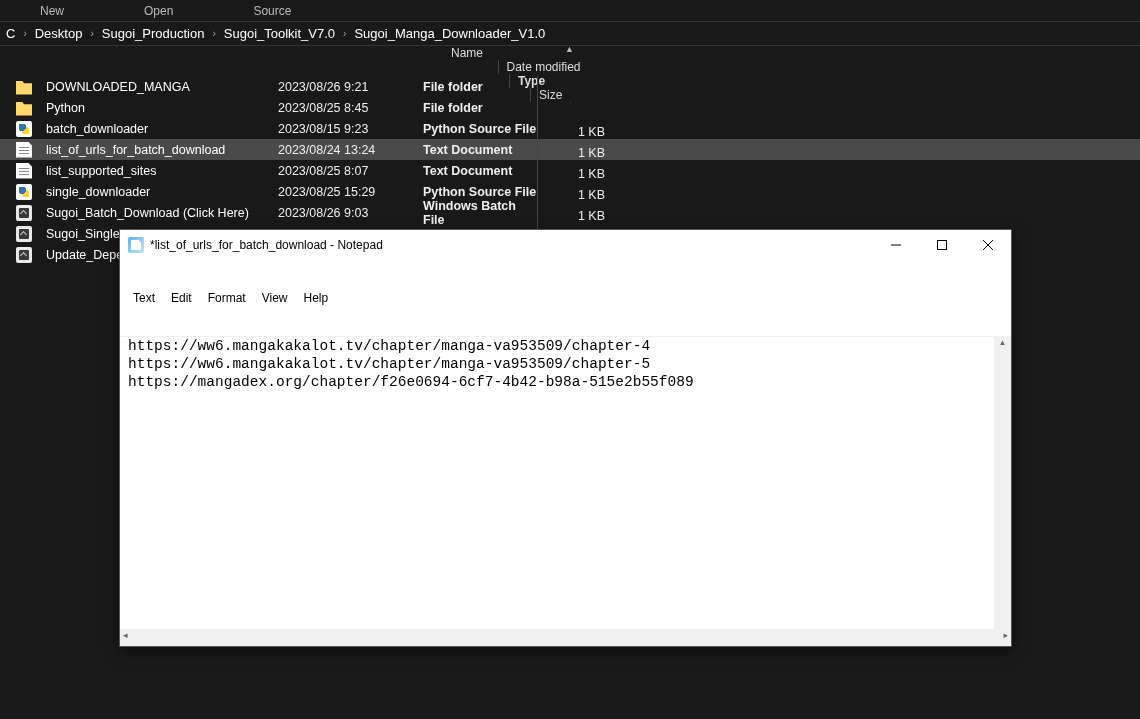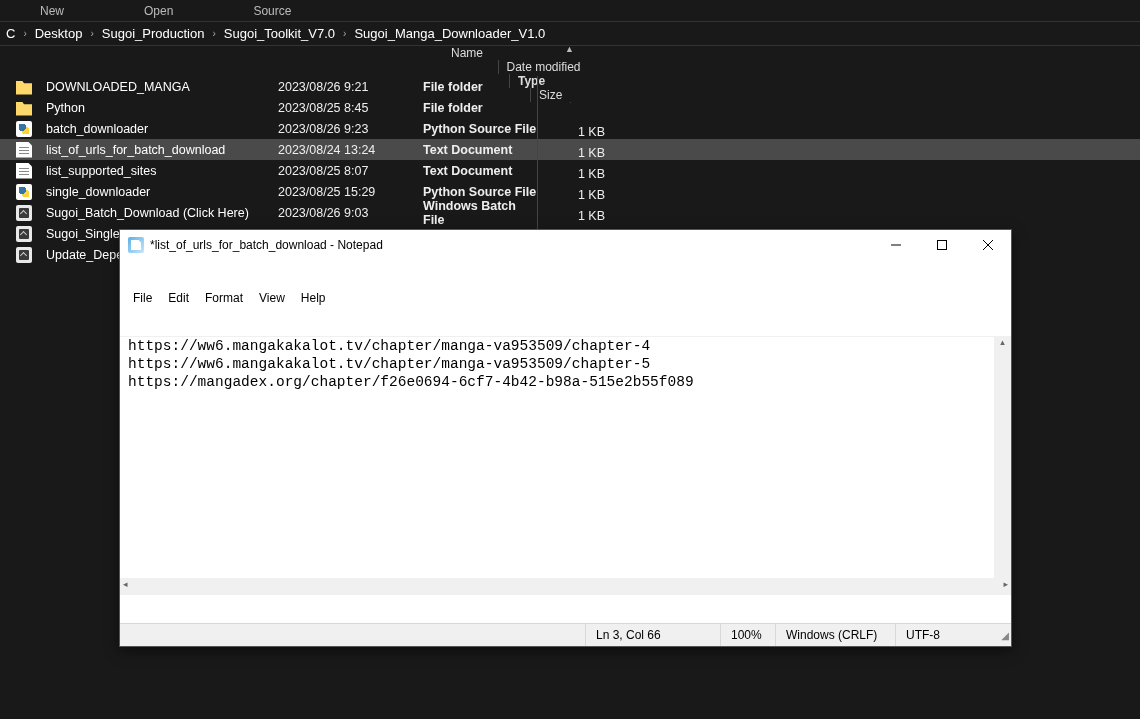--- a/index.html
+++ b/index.html
@@ -127,21 +127,21 @@
       </div>
       <div class="col-date">2023/08/25 8:45</div>
       <div class="col-type">File folder</div>
       <div class="col-size"></div>
     </div>
     <div class="row">
       <div class="col-name">
         <span class="icon icon-py"></span>
         <span>batch_downloader</span>
       </div>
-      <div class="col-date">2023/08/26 9:23</div>
+      <div class="col-date">2023/08/15 9:23</div>
       <div class="col-type">Python Source File</div>
       <div class="col-size">1 KB</div>
     </div>
     <div class="row selected">
       <div class="col-name">
         <span class="icon icon-txt"></span>
         <span>list_of_urls_for_batch_download</span>
       </div>
       <div class="col-date">2023/08/24 13:24</div>
       <div class="col-type">Text Document</div>
@@ -210,34 +210,26 @@
           </svg>
       </div>
       <div class="np-btn close">
         <svg viewBox="0 0 10 10">
             <path d="M0 0 L10 10 M10 0 L0 10"></path>
           </svg>
       </div>
     </div>
   </div>
   <div class="np-menu" id="np-menu">
-      <span>File</span>
+      <span>Text</span>
       <span>Edit</span>
       <span>Format</span>
       <span>View</span>
       <span>Help</span>
     </div>
   <div class="np-body">
     <div class="np-text">https://ww6.mangakakalot.tv/chapter/manga-va953509/chapter-4
 https://ww6.mangakakalot.tv/chapter/manga-va953509/chapter-5
 https://mangadex.org/chapter/f26e0694-6cf7-4b42-b98a-515e2b55f089</div>
     <div class="np-scroll-v"></div>
     <div class="np-scroll-h"></div>
   </div>
-  <div class="np-status">
-    <div class="spacer"></div>
-    <div style="width:135px">Ln 3, Col 66</div>
-    <div style="width:55px">100%</div>
-    <div style="width:120px">Windows (CRLF)</div>
-    <div style="width:100px">UTF-8</div>
-    <div class="grip">◢</div>
-  </div>
 </div>
 
 </body></html>

